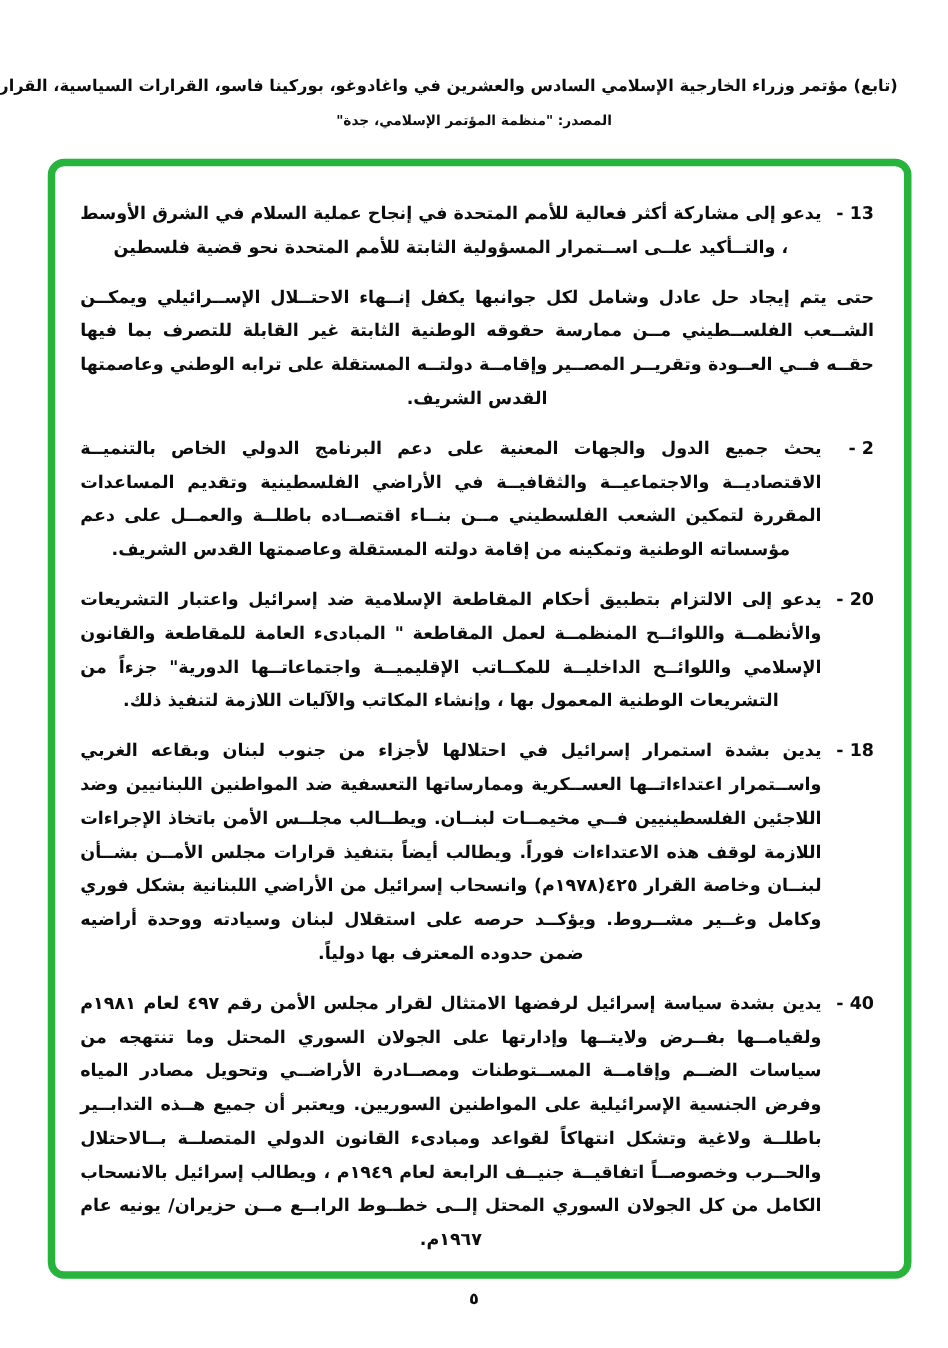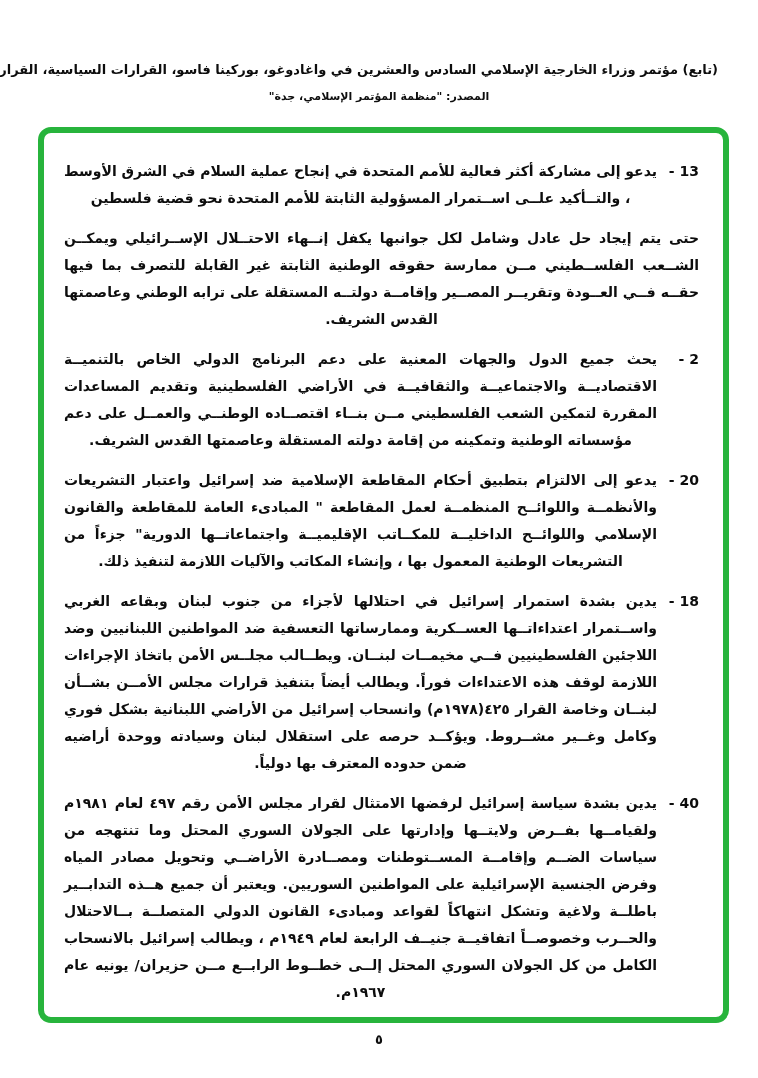--- a/index.html
+++ b/index.html
@@ -85,21 +85,21 @@
       <span class="num">13 -</span>
       <p class="body"><b class="lead">يدعو</b> <span>إلى مشاركة أكثر فعالية للأمم المتحدة في إنجاح عملية السلام في الشرق الأوسط ، والتــأكيد علــى اســتمرار المسؤولية الثابتة للأمم المتحدة نحو قضية فلسطين</span></p>
     </div>
 
     <div class="para">
       <p class="body"><span>حتى يتم إيجاد حل عادل وشامل لكل جوانبها يكفل إنــهاء الاحتــلال الإســرائيلي ويمكــن الشــعب الفلســطيني مــن ممارسة حقوقه الوطنية الثابتة غير القابلة للتصرف بما فيها حقــه فــي العــودة وتقريــر المصــير وإقامــة دولتــه المستقلة على ترابه الوطني وعاصمتها القدس الشريف.</span></p>
     </div>
 
     <div class="para">
       <span class="num">2 -</span>
-      <p class="body"><b class="lead">يحث</b> <span>جميع الدول والجهات المعنية على دعم البرنامج الدولي الخاص بالتنميــة الاقتصاديــة والاجتماعيــة والثقافيــة في الأراضي الفلسطينية وتقديم المساعدات المقررة لتمكين الشعب الفلسطيني مــن بنــاء اقتصــاده الوطنــي والعمــل على دعم مؤسساته الوطنية وتمكينه من إقامة دولته المستقلة وعاصمتها القدس الشريف.</span></p>
+      <p class="body"><b class="lead">يحث</b> <span>جميع الدول والجهات المعنية على دعم البرنامج الدولي الخاص بالتنميــة الاقتصاديــة والاجتماعيــة والثقافيــة في الأراضي الفلسطينية وتقديم المساعدات المقررة لتمكين الشعب الفلسطيني مــن بنــاء اقتصــاده باطلــة والعمــل على دعم مؤسساته الوطنية وتمكينه من إقامة دولته المستقلة وعاصمتها القدس الشريف.</span></p>
     </div>
 
     <div class="para">
       <span class="num">20 -</span>
       <p class="body"><b class="lead">يدعو</b> <span>إلى الالتزام بتطبيق أحكام المقاطعة الإسلامية ضد إسرائيل واعتبار التشريعات والأنظمــة واللوائــح المنظمــة لعمل المقاطعة " المبادىء العامة للمقاطعة والقانون الإسلامي واللوائــح الداخليــة للمكــاتب الإقليميــة واجتماعاتــها الدورية" جزءاً من التشريعات الوطنية المعمول بها ، وإنشاء المكاتب والآليات اللازمة لتنفيذ ذلك.</span></p>
     </div>
 
     <div class="para">
       <span class="num">18 -</span>
       <p class="body"><b class="lead">يدين</b> <span>بشدة استمرار إسرائيل في احتلالها لأجزاء من جنوب لبنان وبقاعه الغربي واســتمرار اعتداءاتــها العســكرية وممارساتها التعسفية ضد المواطنين اللبنانيين وضد اللاجئين الفلسطينيين فــي مخيمــات لبنــان. ويطــالب مجلــس الأمن باتخاذ الإجراءات اللازمة لوقف هذه الاعتداءات فوراً. ويطالب أيضاً بتنفيذ قرارات مجلس الأمــن بشــأن لبنــان وخاصة القرار ٤٢٥(١٩٧٨م) وانسحاب إسرائيل من الأراضي اللبنانية بشكل فوري وكامل وغــير مشــروط. ويؤكــد حرصه على استقلال لبنان وسيادته ووحدة أراضيه ضمن حدوده المعترف بها دولياً.</span></p>

